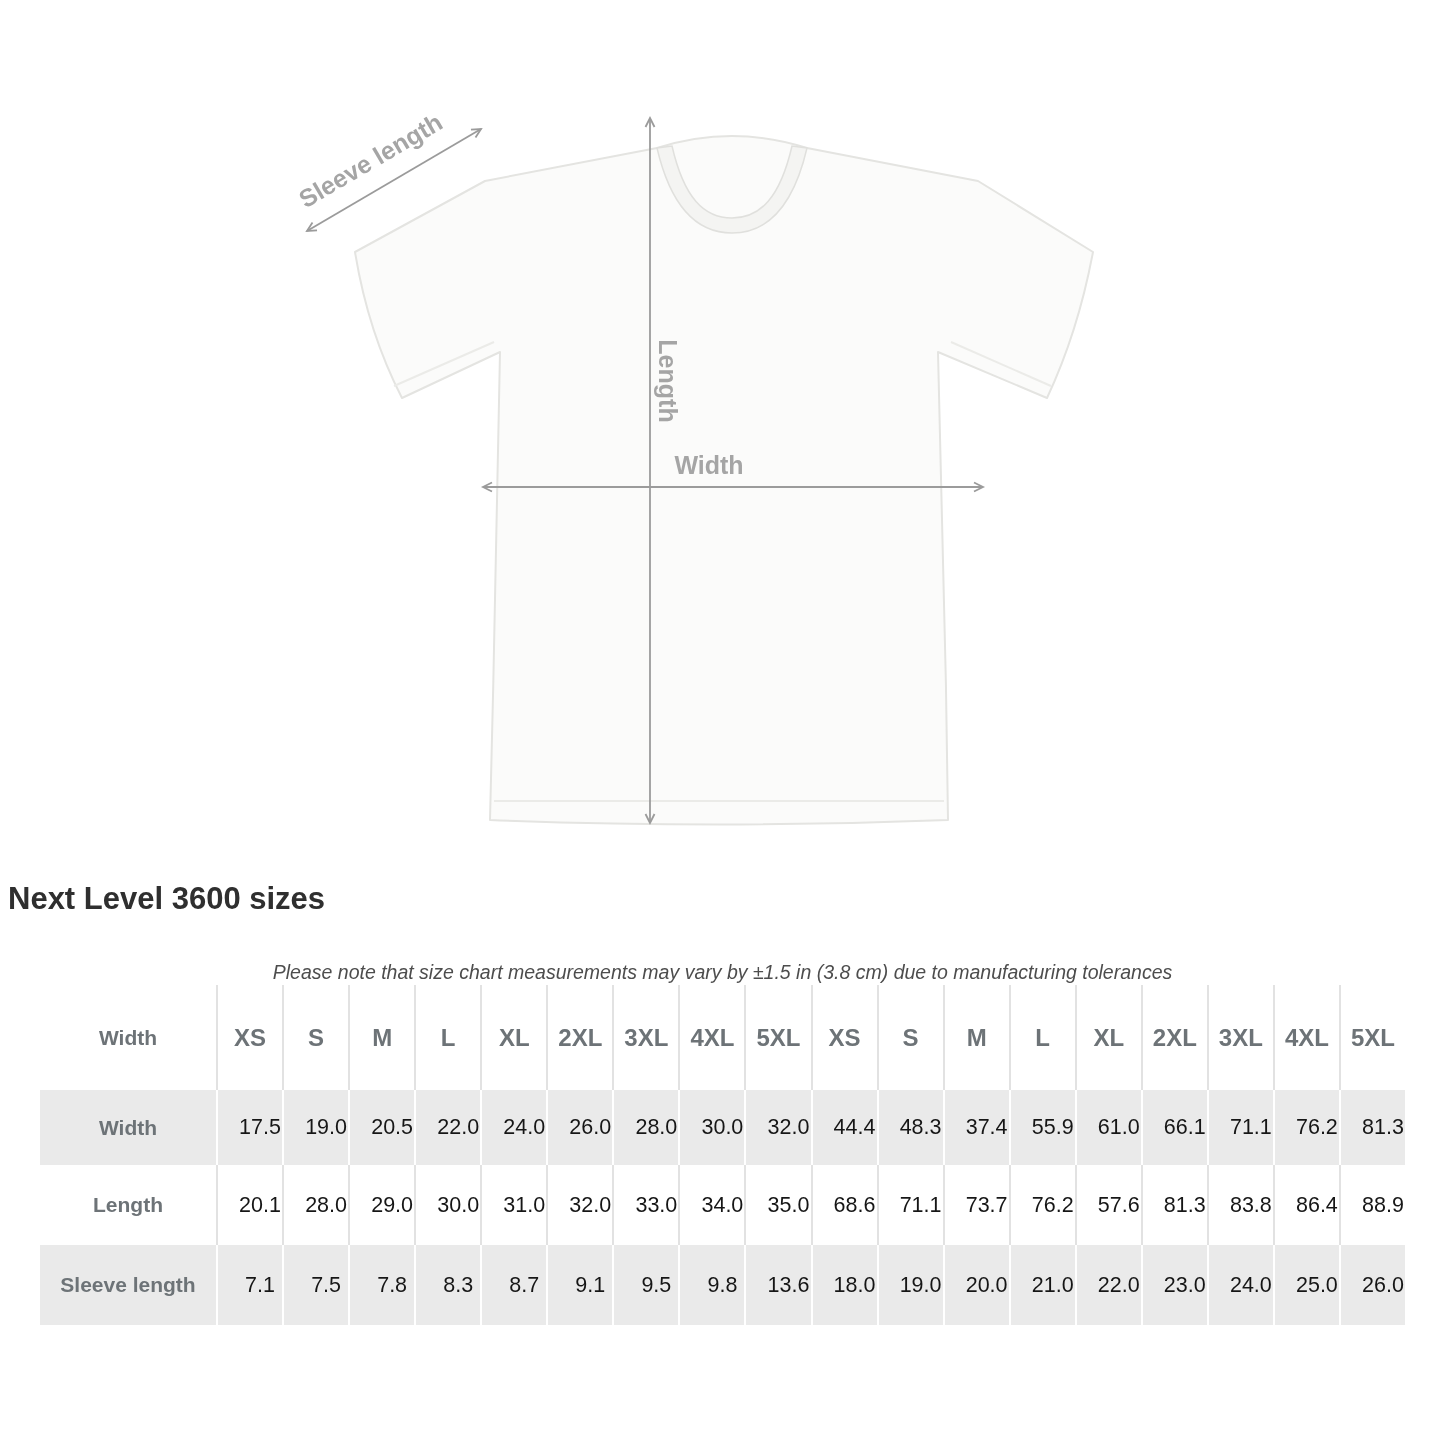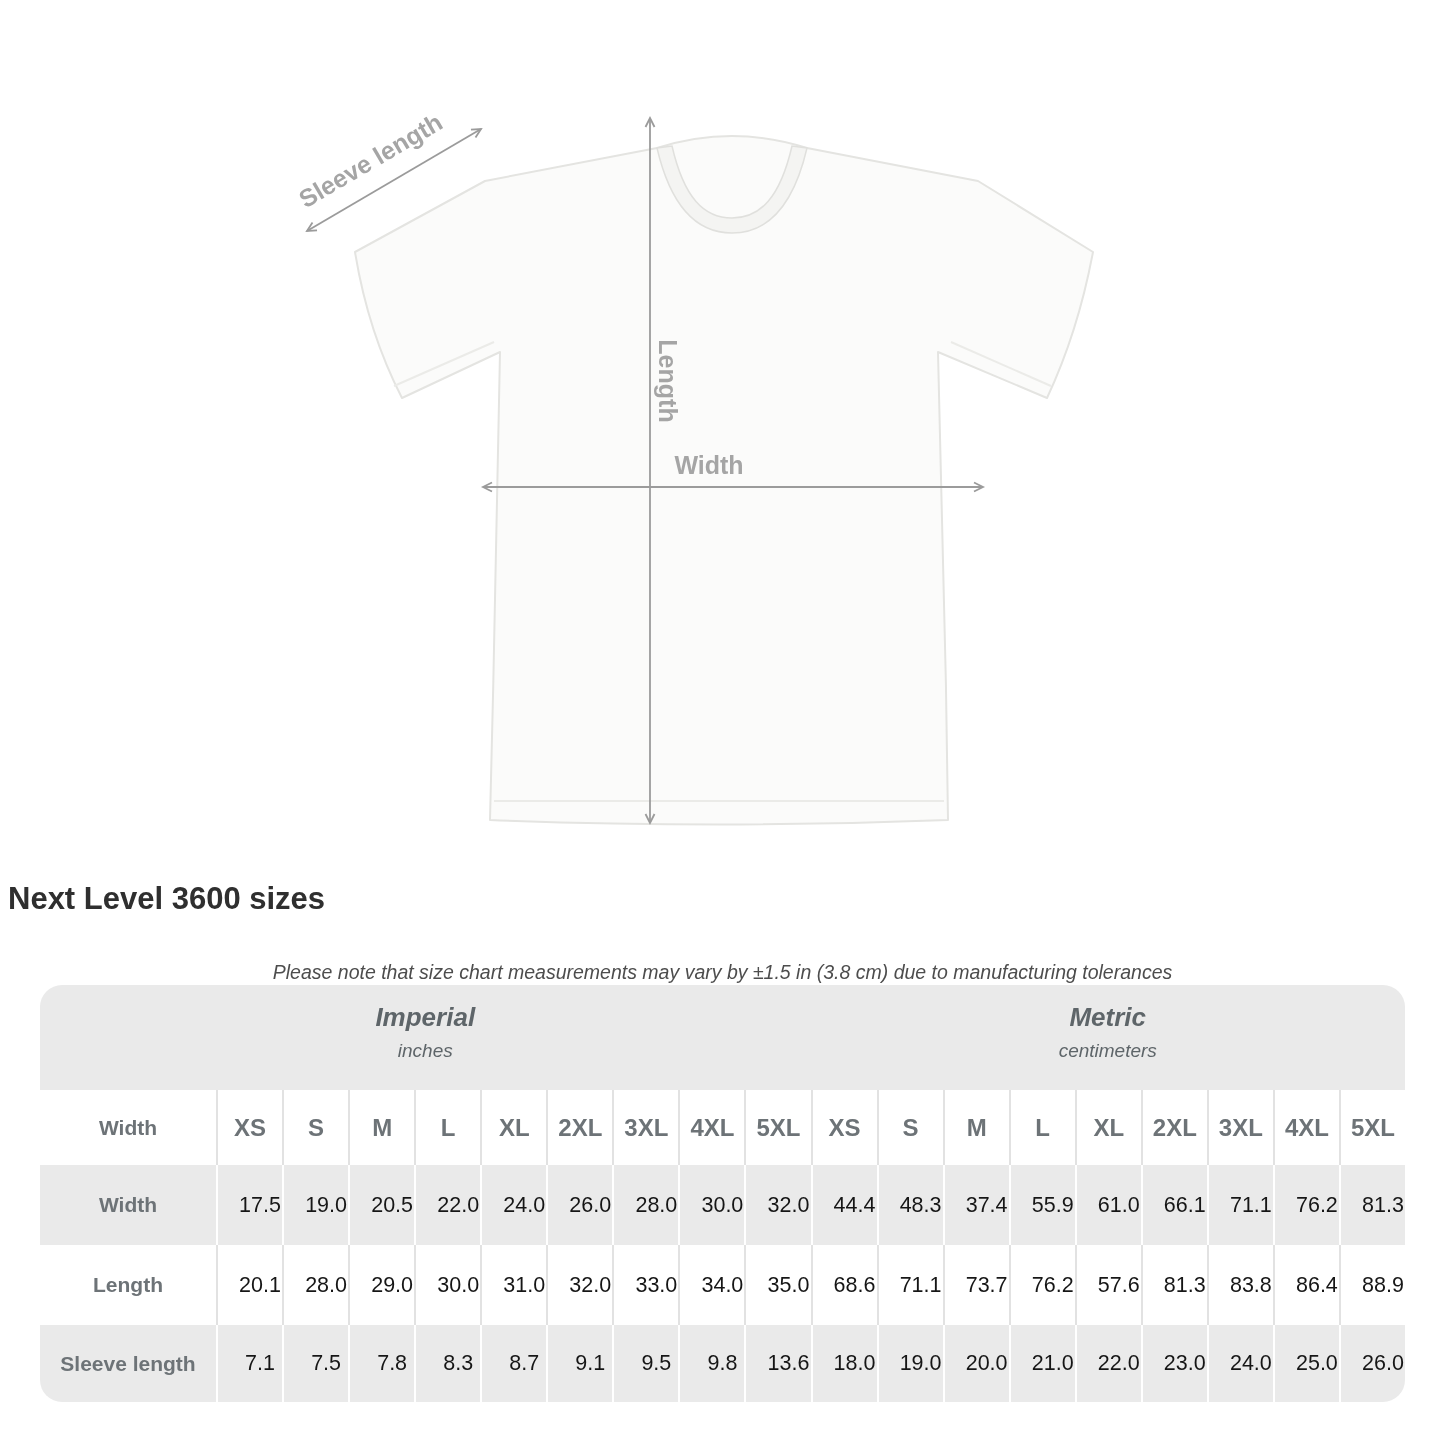--- a/index.html
+++ b/index.html
@@ -97,28 +97,20 @@
   <text class="diag-label" transform="translate(375,168) rotate(-30.4)" text-anchor="middle">Sleeve length</text>
   <text class="diag-label" transform="translate(659,381) rotate(90)" text-anchor="middle">Length</text>
   <text class="diag-label" x="709" y="474" text-anchor="middle">Width</text>
 </svg>
 
 <div class="page-title">Next Level 3600 sizes</div>
 <div class="page-subtitle">Please note that size chart measurements may vary by ±1.5 in (3.8 cm) due to manufacturing tolerances</div>
 
 <div class="sizetable">
 
-  <div class="unit unit-imperial">
-    <div class="unit-name">Imperial</div>
-    <div class="unit-sub">inches</div>
-  </div>
-  <div class="unit unit-metric">
-    <div class="unit-name">Metric</div>
-    <div class="unit-sub">centimeters</div>
-  </div>
 
   <div class="c w lab">Width</div>
   <div class="c w s hd">XS</div>
   <div class="c w s hd">S</div>
   <div class="c w s hd">M</div>
   <div class="c w s hd">L</div>
   <div class="c w s hd">XL</div>
   <div class="c w s hd">2XL</div>
   <div class="c w s hd">3XL</div>
   <div class="c w s hd">4XL</div>

